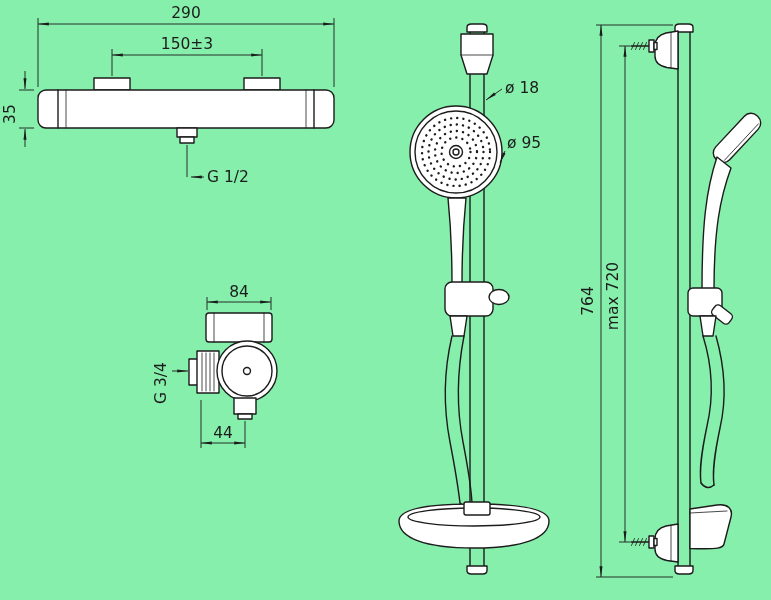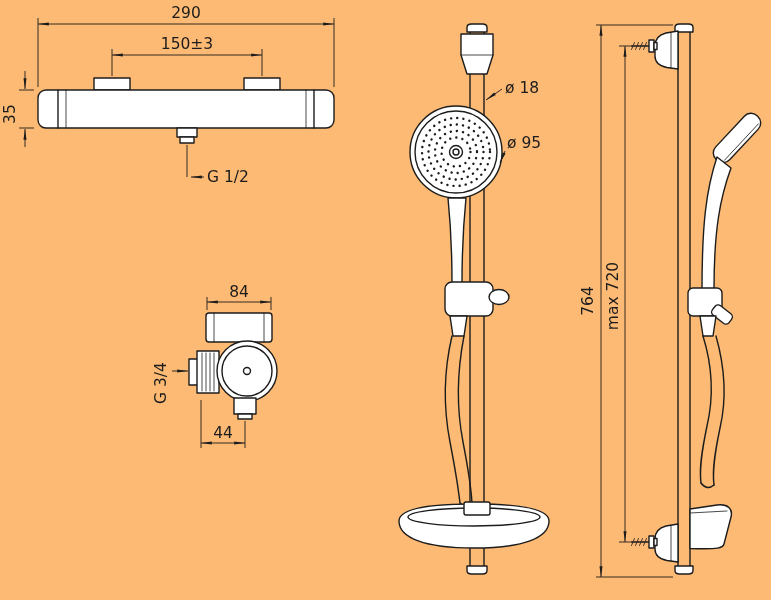--- a/index.html
+++ b/index.html
@@ -1,16 +1,16 @@
 <!DOCTYPE html>
 <html><head>
 <meta charset="utf-8">
 <style>
   html,body{margin:0;padding:0;background:#ffffff;}
-  .canvas{position:relative;width:771px;height:600px;background:#fdba74;
+  .canvas{position:relative;width:771px;height:600px;background:#86efac;
           font-family:"DejaVu Sans", sans-serif;overflow:hidden;}
   svg{display:block;}
   .obj path,.obj rect,.obj line,.obj circle,.obj ellipse{
     stroke:#1c1c1c;stroke-width:1.4;fill:none;
     stroke-linejoin:round;stroke-linecap:round;}
   .obj .fill{fill:#ffffff;}
   .obj .thin{stroke-width:0.8;}
   .obj .dots{fill:none;stroke:#1c1c1c;stroke-width:2.4;
     stroke-dasharray:0.1 6.1;stroke-linecap:round;}
   .dim line,.dim path{stroke:#1c1c1c;stroke-width:0.9;fill:none;}

